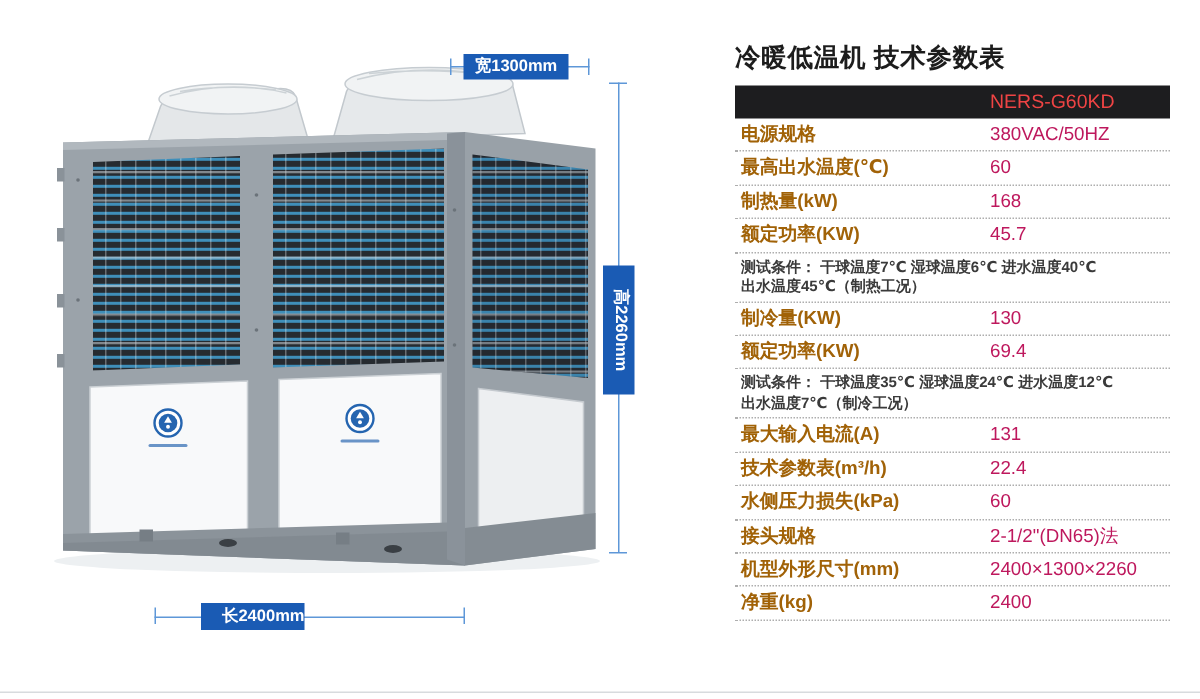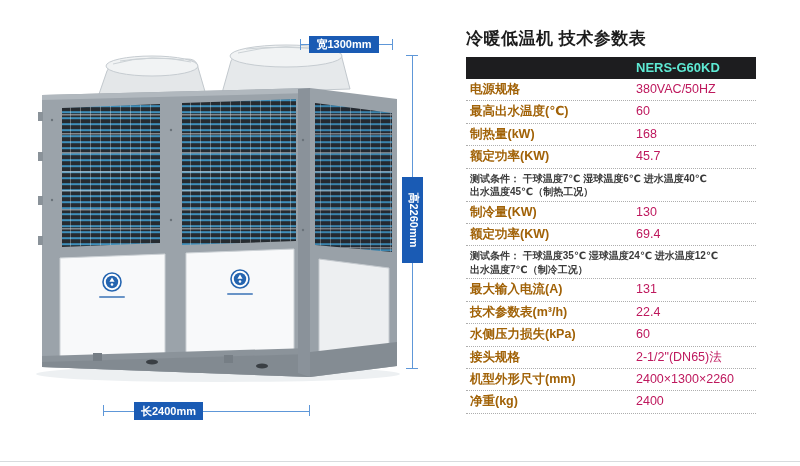--- a/index.html
+++ b/index.html
@@ -12,37 +12,37 @@
   .figure svg { position:absolute; left:0; top:0; }
 
   
   .dim-line-h { position:absolute; height:0; border-top:1px solid #5e97d8; }
   .dim-line-v { position:absolute; width:0; border-left:1px solid #5e97d8; }
   .dim-tick-v { position:absolute; width:0; height:11px; border-left:1px solid #5e97d8; }
   .dim-tick-h { position:absolute; width:12px; height:0; border-top:1px solid #5e97d8; }
   .dim-label { position:absolute; background:#1a5bb4; color:#fff; font-weight:bold;
                font-size:11px; text-align:center; line-height:17px; white-space:nowrap; }
   .dim-label.top { left:309px; top:36px; width:70px; height:17px; }
-  .dim-label.bottom { left:134px; top:402px; width:69px; height:18px; line-height:18px; }
+  .dim-label.bottom { left:134px; top:402px; width:69px; height:18px; line-height:18px;text-align:right; }
   .dim-label.right { left:402px; top:177px; width:21px; height:86px; }
   .dim-label.right span { position:absolute; left:50%; top:50%;
                           transform:translate(-50%,-50%) rotate(90deg); white-space:nowrap; }
 
   
-  .spec { position:absolute; left:466px; top:27px; width:290px; }
+  .spec { position:absolute; left:490px; top:27px; width:290px; }
   .spec-title { font-size:17px; font-weight:bold; color:#1c1c1c; letter-spacing:0.5px;
                 margin-bottom:7px; }
   .thead { position:relative; background:#1d1d1f; color:#fff; height:22px;
            font-size:13px; font-weight:bold; line-height:22px; }
   .thead .tlabel { padding-left:4px; color:#fff; font-weight:bold;margin-top:19px; }
   .trow { position:relative; height:22.4px; line-height:21.5px; font-size:12.5px;
           border-bottom:1px dotted #aeaeae; }
   .tlabel { display:inline-block; padding-left:4px; font-weight:bold; color:#a16207; }
   .tvalue { position:absolute; left:170px; top:0; color:#be185d; font-weight:normal; }
-  .thead .tvalue { color:#5eead4; font-weight:bold; }
+  .thead .tvalue { color:#ef4444; font-weight:normal; }
   .trow.note { height:33px; padding:3px 0 0 4px; line-height:13.5px; }
   .nline { display:block; font-size:10px; font-weight:bold; color:#3a3a3a; white-space:nowrap; }
 
   .footer-divider { position:absolute; left:0; top:461px; width:800px; height:0;
                     border-top:1px solid #d8dbde; }
 </style>
 </head>
 <body>
 
 <div class="stage">

